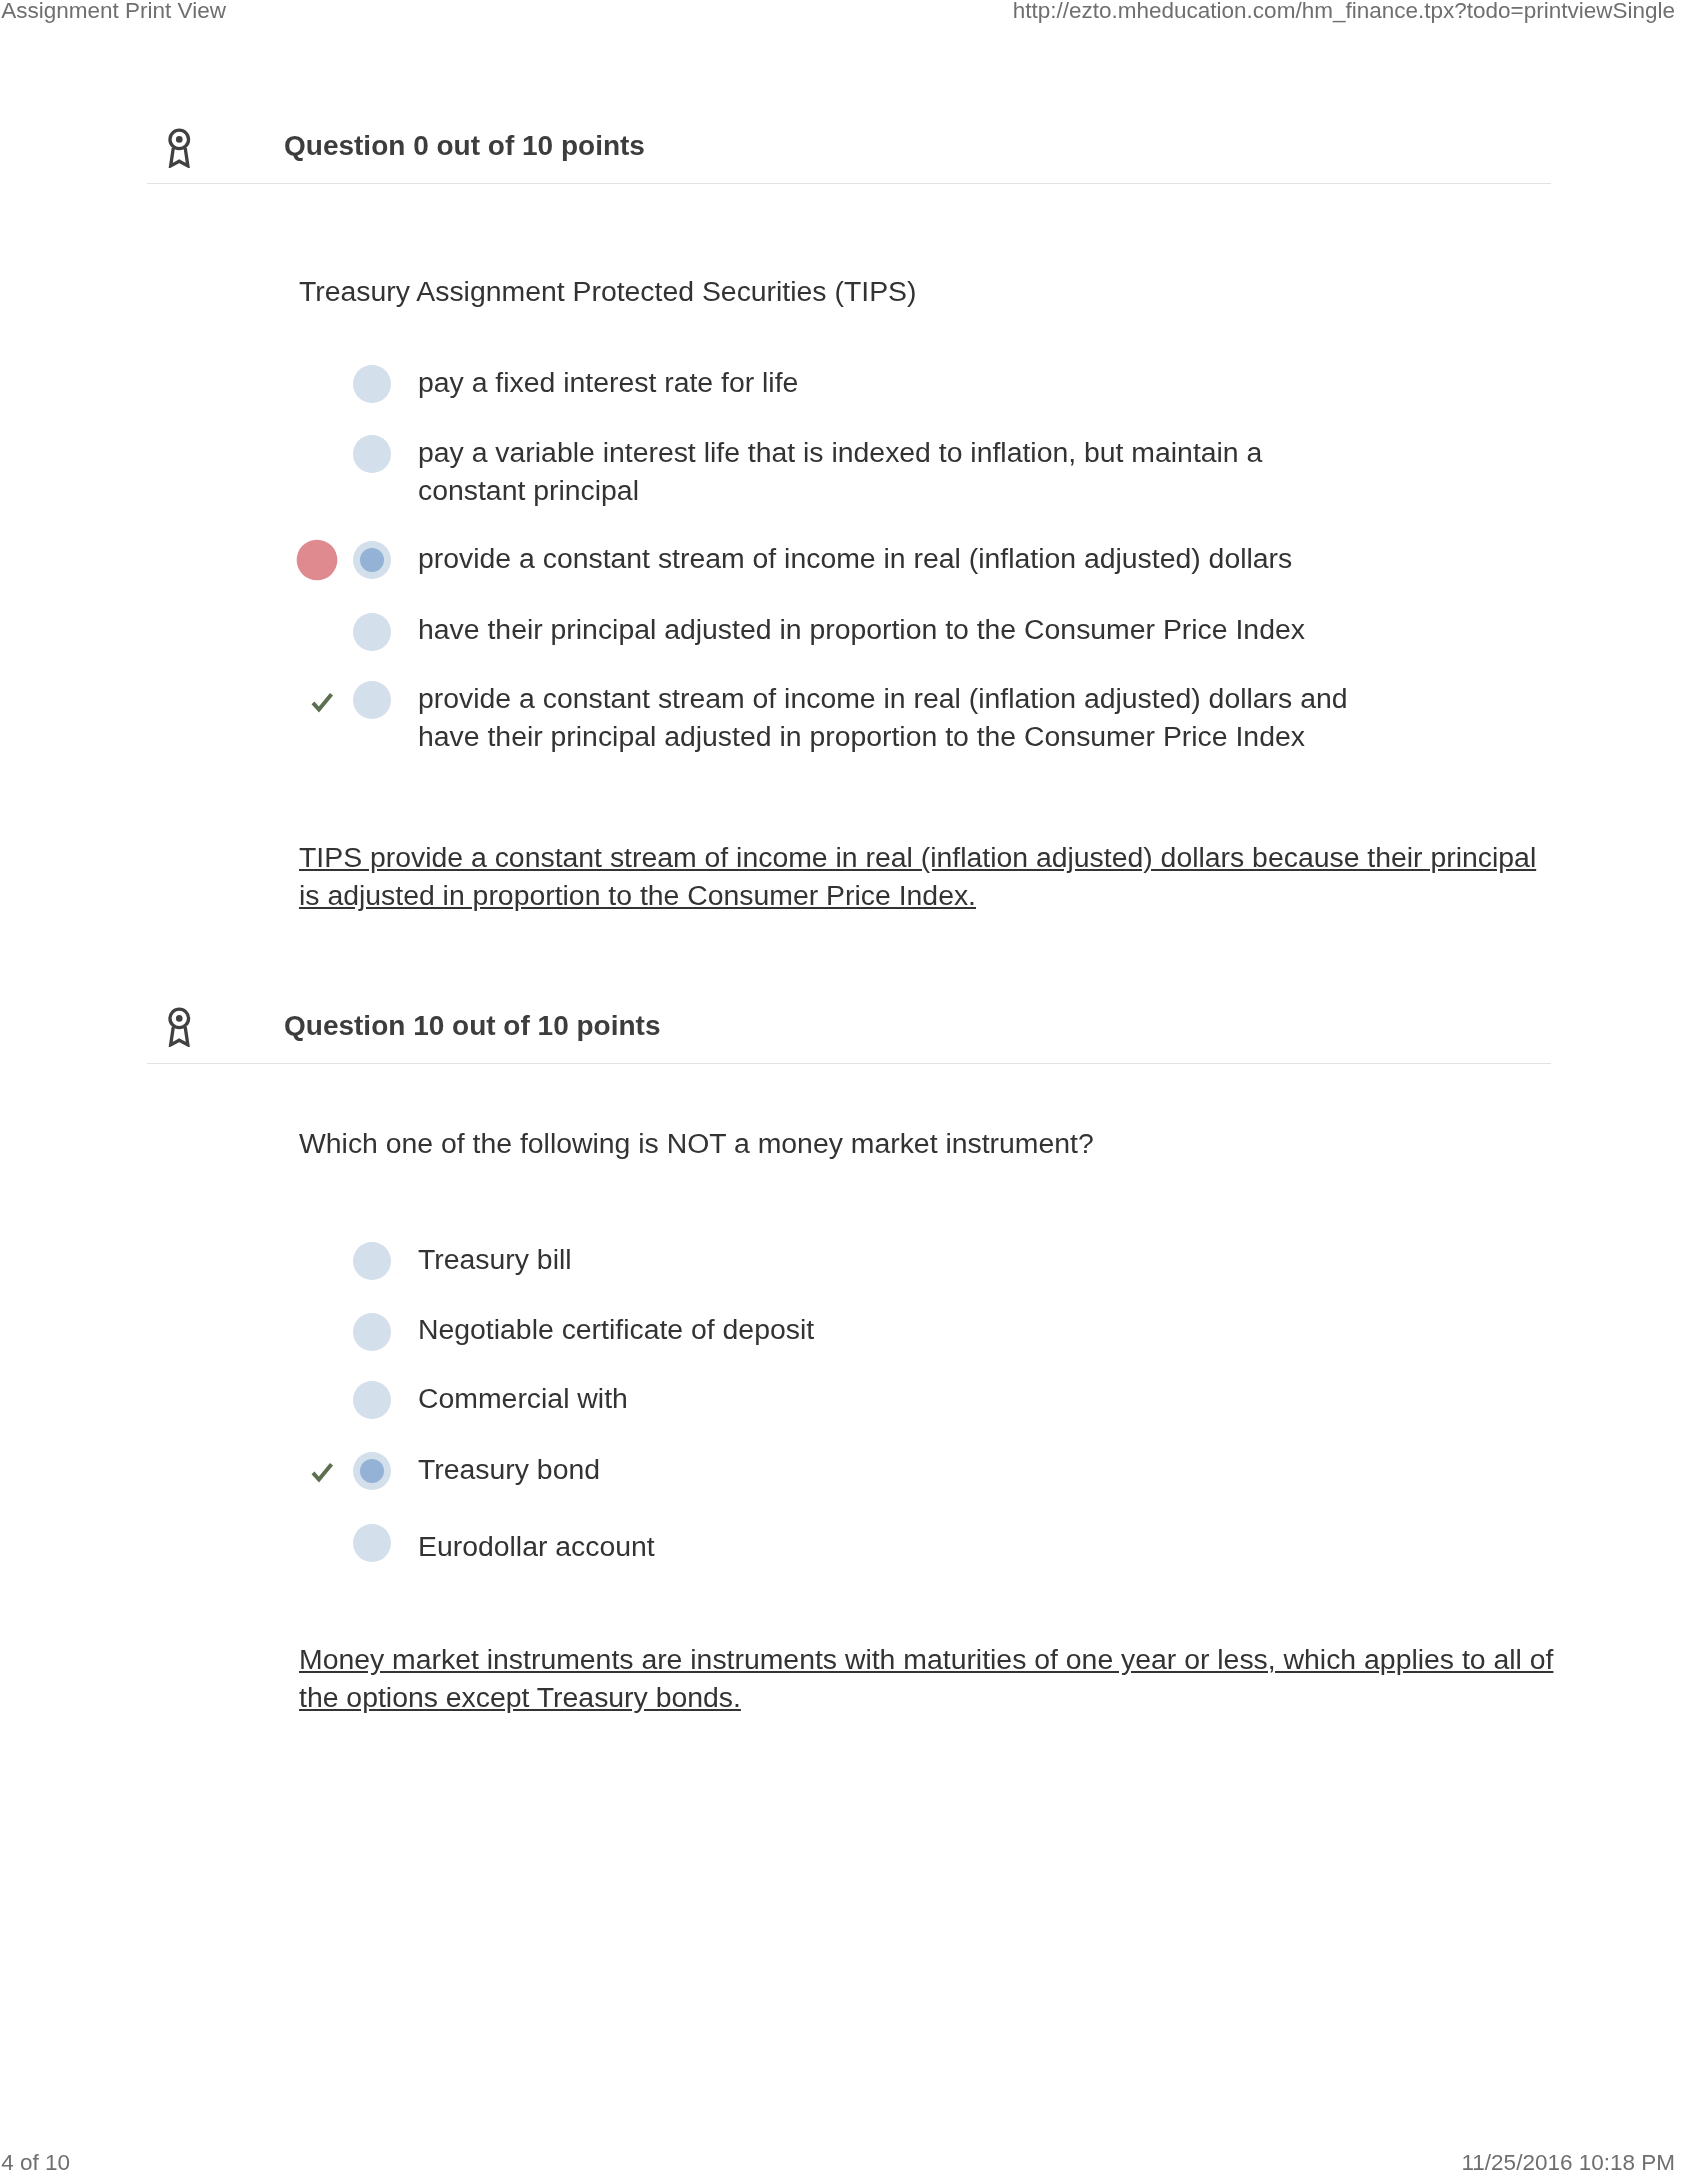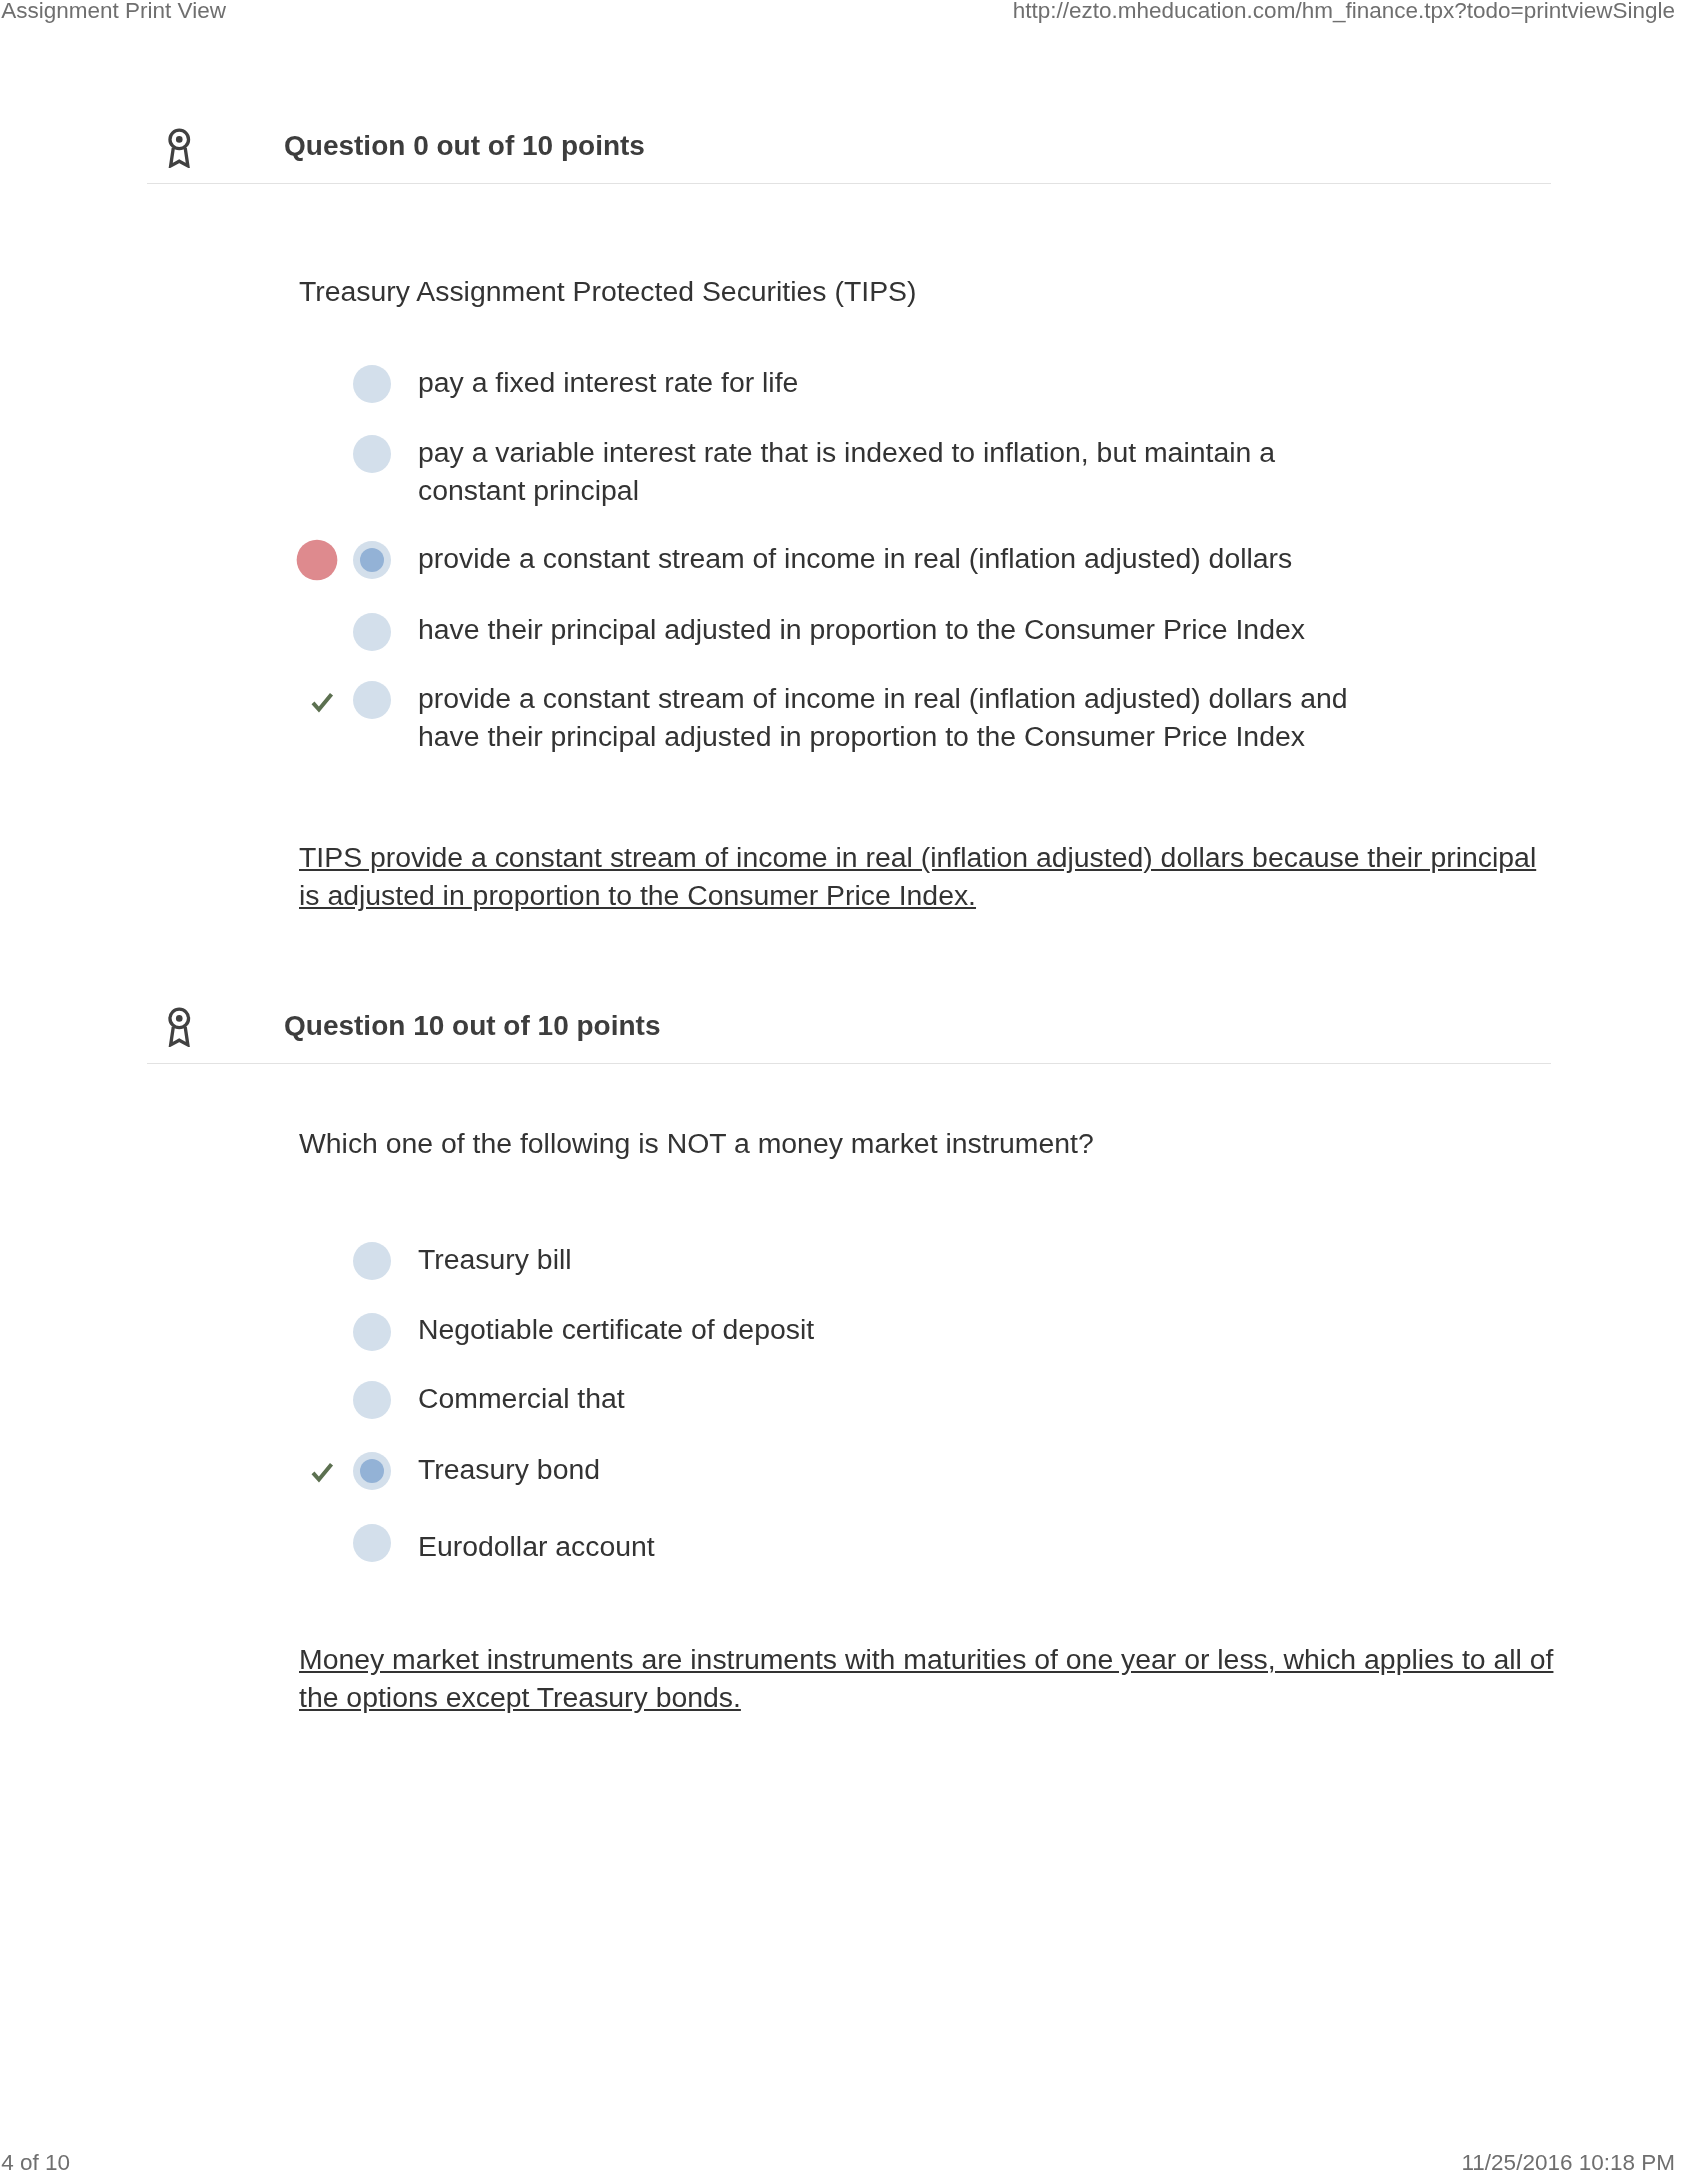--- a/index.html
+++ b/index.html
@@ -43,21 +43,21 @@
   <circle cx="20" cy="17" r="14" fill="none" stroke="#414141" stroke-width="5"></circle>
   <circle cx="20" cy="17" r="5" fill="#414141"></circle>
   <path d="M11 30 L7 57 L20 50 L33 57 L29 30" fill="none" stroke="#414141" stroke-width="5" stroke-linejoin="miter"></path>
 </svg></span>
       <div class="qtitle" style="top: 127px;"><span>Question </span><b>0</b><span> out of </span><b>10</b><span> points</span></div>
       <div class="qrule" style="top: 183px;"></div>
       <div class="qtext" style="top: 272px;">Treasury Assignment Protected Securities (TIPS)</div>
       <span class="radio" style="top: 365px; background: rgb(211, 223, 235);"></span>
       <span class="atext" style="top: 363px;">pay a fixed interest rate for life</span>
       <span class="radio" style="top: 435px; background: rgb(211, 223, 235);"></span>
-      <span class="atext" style="top: 433px;">pay a variable interest rate that is indexed to inflation, but maintain a constant principal</span>
+      <span class="atext" style="top: 433px;">pay a variable interest life that is indexed to inflation, but maintain a constant principal</span>
       <span class="markx" style="top: 539px;"><svg viewBox="0 0 64 64" width="42" height="42">
           <circle cx="32" cy="32" r="31" fill="#de8a8e"></circle>
         </svg></span>
       <span class="radio" style="top: 541px; background: rgb(211, 223, 235);">
         <span class="radiodot" style="background: rgb(147, 178, 214);"></span>
       </span>
       <span class="atext" style="top: 539px;">provide a constant stream of income in real (inflation adjusted) dollars</span>
       <span class="radio" style="top: 613px; background: rgb(211, 223, 235);"></span>
       <span class="atext" style="top: 610px;">have their principal adjusted in proportion to the Consumer Price Index</span>
       <span class="markc" style="top: 691px;"><svg viewBox="0 0 34 34" width="22.5" height="22.5">
@@ -73,21 +73,21 @@
   <path d="M11 30 L7 57 L20 50 L33 57 L29 30" fill="none" stroke="#414141" stroke-width="5" stroke-linejoin="miter"></path>
 </svg></span>
       <div class="qtitle" style="top: 1007px;"><span>Question </span><b>10</b><span> out of </span><b>10</b><span> points</span></div>
       <div class="qrule" style="top: 1063px;"></div>
       <div class="qtext" style="top: 1124px;">Which one of the following is NOT a money market instrument?</div>
       <span class="radio" style="top: 1242px; background: rgb(211, 223, 235);"></span>
       <span class="atext" style="top: 1240px;">Treasury bill</span>
       <span class="radio" style="top: 1313px; background: rgb(211, 223, 235);"></span>
       <span class="atext" style="top: 1310px;">Negotiable certificate of deposit</span>
       <span class="radio" style="top: 1381px; background: rgb(211, 223, 235);"></span>
-      <span class="atext" style="top: 1379px;">Commercial that</span>
+      <span class="atext" style="top: 1379px;">Commercial with</span>
       <span class="markc" style="top: 1461px;"><svg viewBox="0 0 34 34" width="22.5" height="22.5">
           <path d="M3 18 L12 28 L31 5" stroke="#5c7050" stroke-width="6" fill="none" stroke-linecap="butt" stroke-linejoin="miter"></path>
         </svg></span>
       <span class="radio" style="top: 1452px; background: rgb(211, 223, 235);">
         <span class="radiodot" style="background: rgb(147, 178, 214);"></span>
       </span>
       <span class="atext" style="top: 1450px;">Treasury bond</span>
       <span class="radio" style="top: 1524px; background: rgb(211, 223, 235);"></span>
       <span class="atext" style="top: 1521px; margin-top: 6px;">Eurodollar account</span>
       <div class="expl" style="top: 1640px; text-decoration: underline;">Money market instruments are instruments with maturities of one year or less, which applies to all of the options except Treasury bonds.</div>

